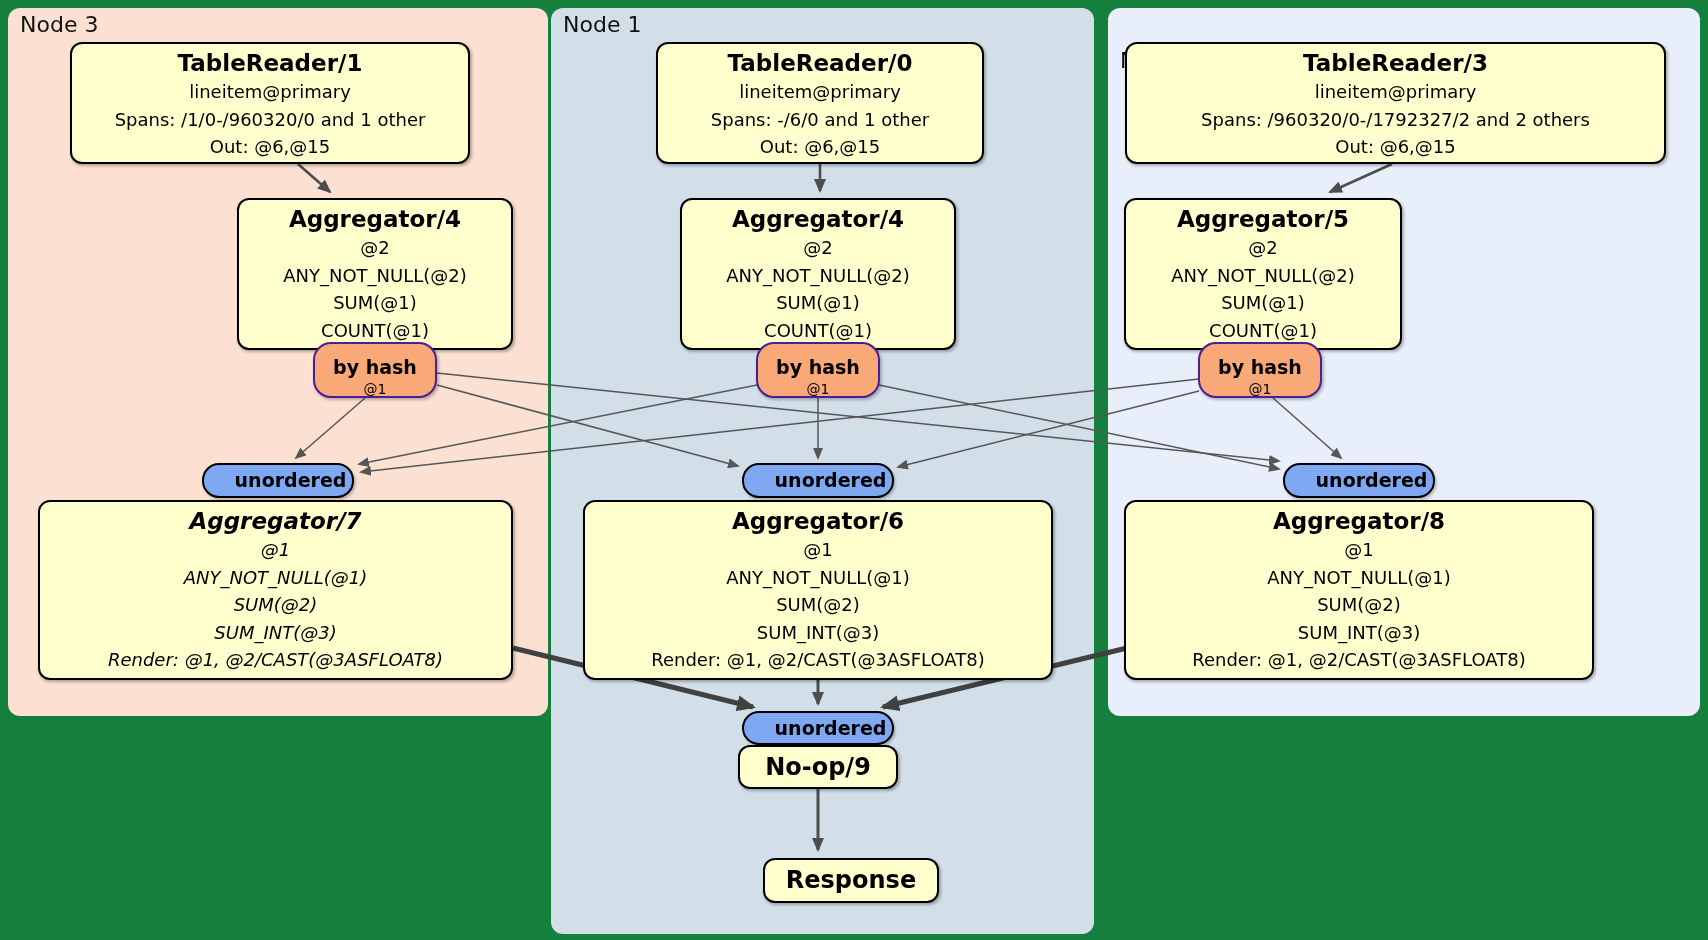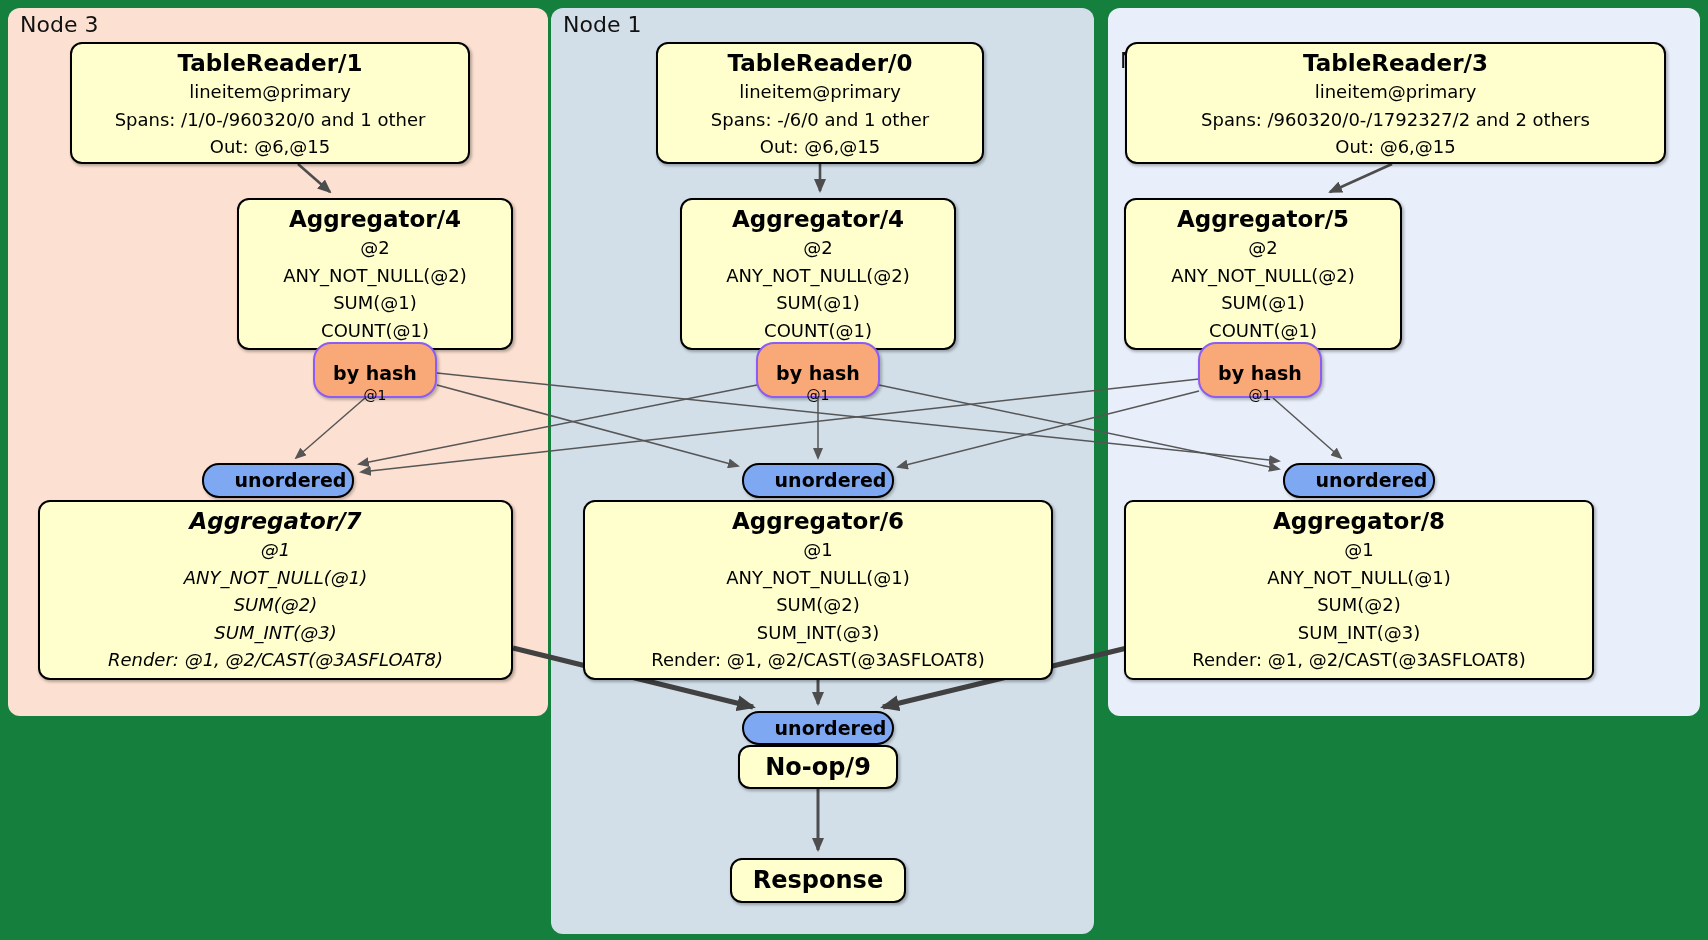--- a/index.html
+++ b/index.html
@@ -15,22 +15,22 @@
   #node2-region{left:1108px;top:8px;width:592px;height:708px;background:#E9EFFA;}
   #edges{position:absolute;left:0;top:0;width:1708px;height:940px;}
   .pbox{
     position:absolute;background:#FFFFCE;border:2px solid #000;border-radius:12px;
     text-align:center;box-sizing:border-box;padding-top:4px;
     box-shadow:1.5px 2px 3px rgba(0,0,0,0.28);
   }
   .pbox .title{font-size:23px;font-weight:bold;line-height:30px;}
   .pbox .line{font-size:18px;line-height:27.5px;}
   .router{
-    position:absolute;background:#F9A878;border:2px solid #8b5cf6;border-radius:18px;
-    text-align:center;box-sizing:border-box;padding-top:16px;
+    position:absolute;background:#F9A878;border:2px solid #4c1d95;border-radius:18px;
+    text-align:center;box-sizing:border-box;padding-top:10px;
     box-shadow:1.5px 2px 3px rgba(0,0,0,0.25);
   }
   .router .rlabel{font-size:19px;font-weight:bold;line-height:26px;}
   .router .rcols{font-size:14px;line-height:18px;}
   .sync{
     position:absolute;background:#7EA8F1;border:2px solid #000;border-radius:17px;
     text-align:center;box-sizing:border-box;
     font-size:19px;font-weight:bold;
     box-shadow:1.5px 2px 3px rgba(0,0,0,0.25);
   }
@@ -162,32 +162,32 @@
     <div class="line">Render: @1, @2/CAST(@3ASFLOAT8)</div>
   </div>
   <div class="pbox" style="left:583px;top:500px;width:470px;height:180px;">
     <div class="title">Aggregator/6</div>
     <div class="line">@1</div>
     <div class="line">ANY_NOT_NULL(@1)</div>
     <div class="line">SUM(@2)</div>
     <div class="line">SUM_INT(@3)</div>
     <div class="line">Render: @1, @2/CAST(@3ASFLOAT8)</div>
   </div>
-  <div class="pbox" style="left:1124px;top:500px;width:470px;height:180px;border-radius:9px;">
+  <div class="pbox" style="left:1124px;top:500px;width:470px;height:180px;">
     <div class="title">Aggregator/8</div>
     <div class="line">@1</div>
     <div class="line">ANY_NOT_NULL(@1)</div>
     <div class="line">SUM(@2)</div>
     <div class="line">SUM_INT(@3)</div>
     <div class="line">Render: @1, @2/CAST(@3ASFLOAT8)</div>
   </div>
 
   <div class="sync" style="left:742px;top:711px;width:152px;height:34px;">
     <div class="slabel">unordered</div>
   </div>
   <div class="pbox term" style="left:738px;top:745px;width:160px;height:44px;padding-top:2px;">
     <div class="title">No-op/9</div>
   </div>
-  <div class="pbox term" style="left:730px;top:858px;width:176px;height:45px;padding-top:2px;">
+  <div class="pbox term" style="left:763px;top:858px;width:176px;height:45px;padding-top:2px;">
     <div class="title">Response</div>
   </div>
 
 </div>
 
 </body></html>

